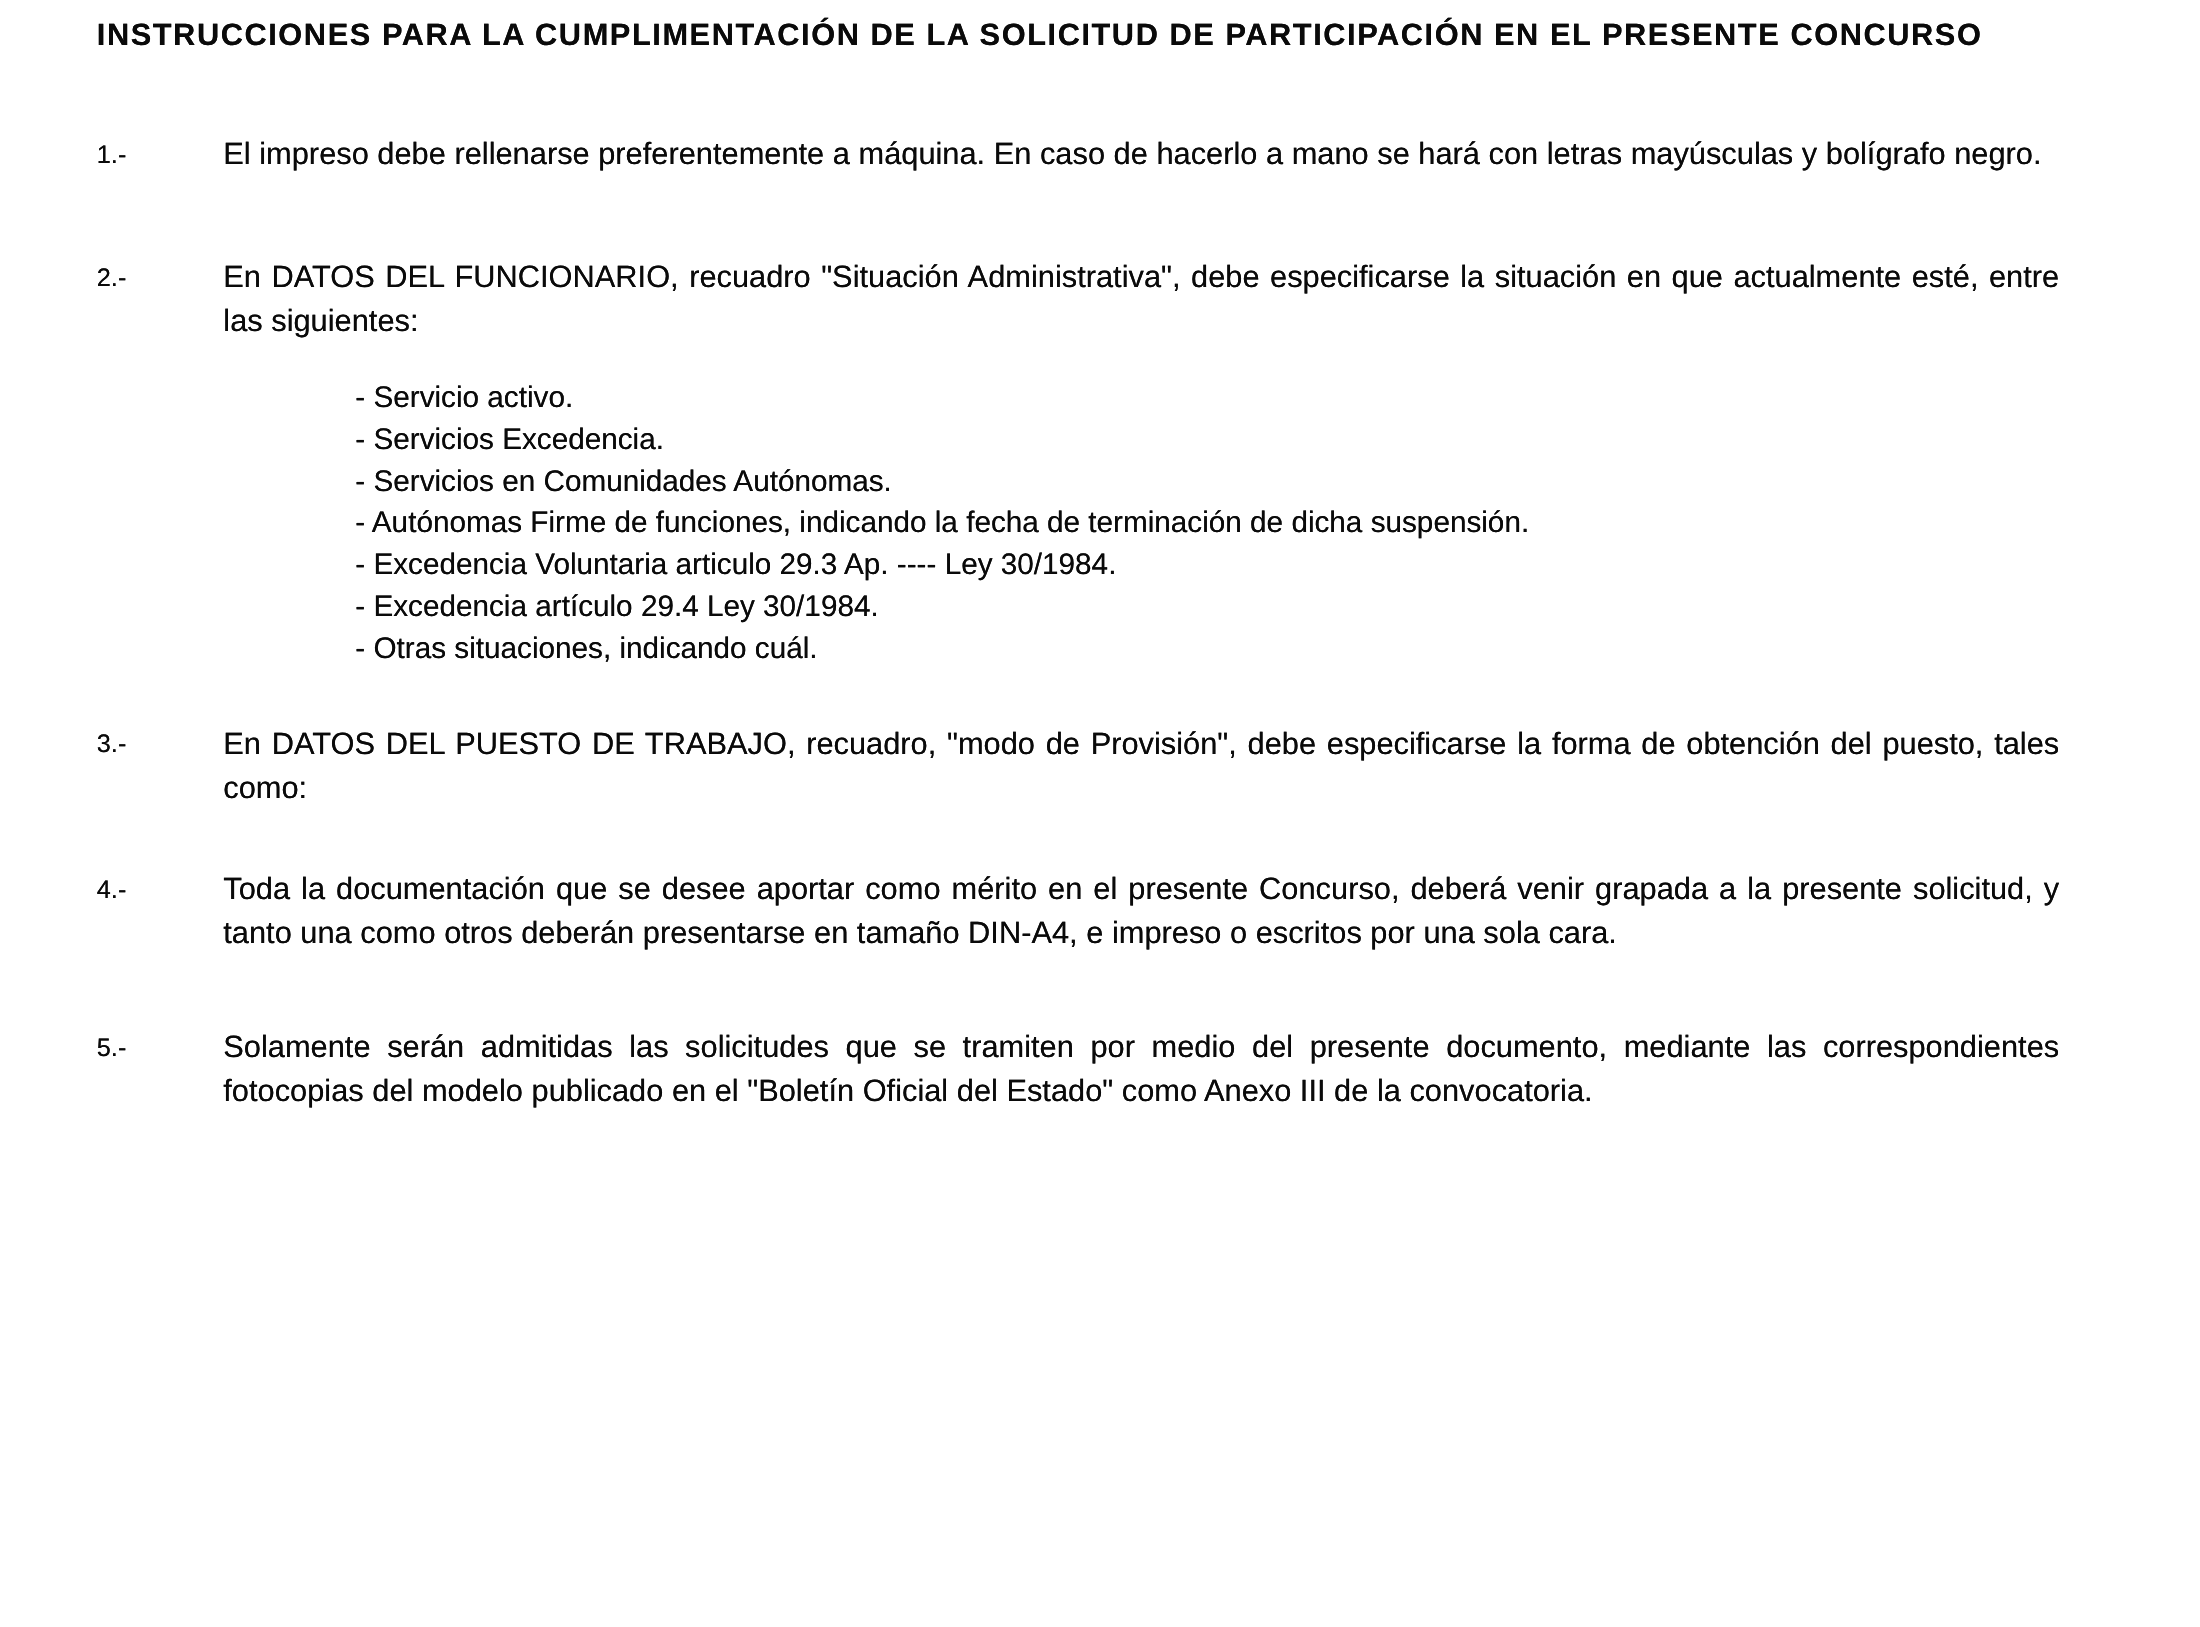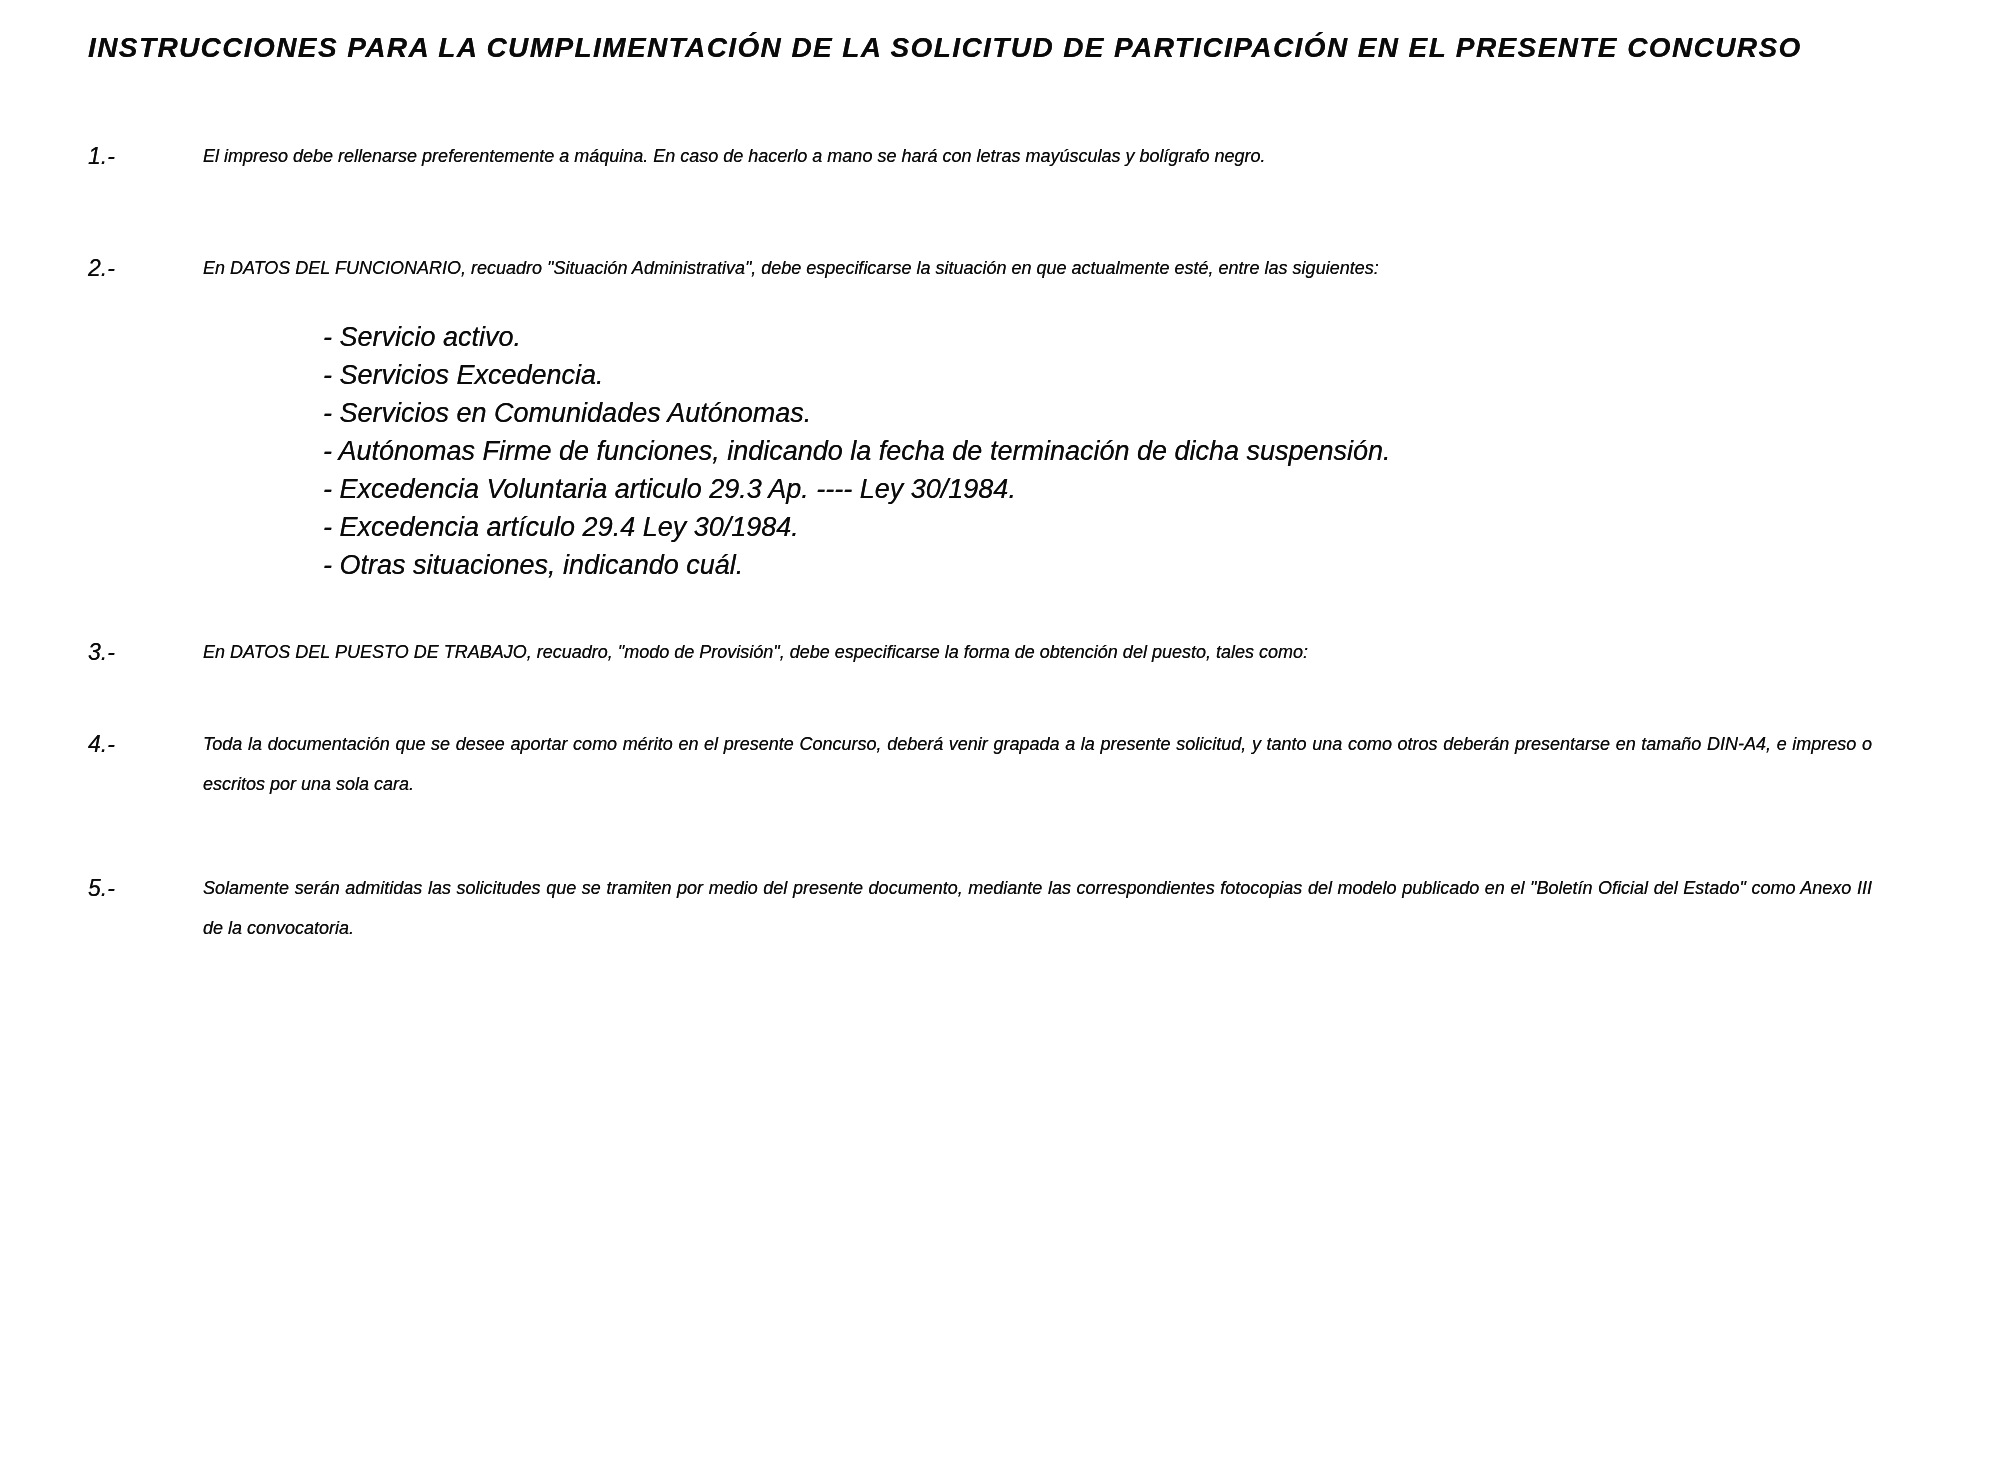--- a/index.html
+++ b/index.html
@@ -11,24 +11,23 @@
     width: 2000px;
     height: 1479px;
     overflow: hidden;
     font-family: "Liberation Sans", "DejaVu Sans", sans-serif;
     color: #0a0a0a;
   }
   .page {
     box-sizing: border-box;
     width: 2000px;
     height: 1198px;
-    padding: 32px 128px 0 88px;
+    padding: 16px 128px 0 88px;
     
     text-shadow: 0 0 0.6px rgba(0,0,0,0.85);
-    font-style: italic;
   }
   .title {
     margin: 0;
     font-size: 28px;
     font-weight: bold;
     letter-spacing: 1.4px;
     white-space: nowrap;
   }
   .item {
     display: flex;
@@ -38,21 +37,21 @@
     flex: 0 0 115px;
     font-size: 23px;
     line-height: 40px;
   }
   .body {
     flex: 1 1 auto;
     min-width: 0;
   }
   .text {
     margin: 0;
-    font-size: 18px;
+    font-size: 28px;
     line-height: 40px;
     text-align: justify;
   }
   .sublist {
     margin: 0;
     padding: 0;
     margin-left: 120px;
     font-size: 27px;
     line-height: 38px;
     list-style: none;

